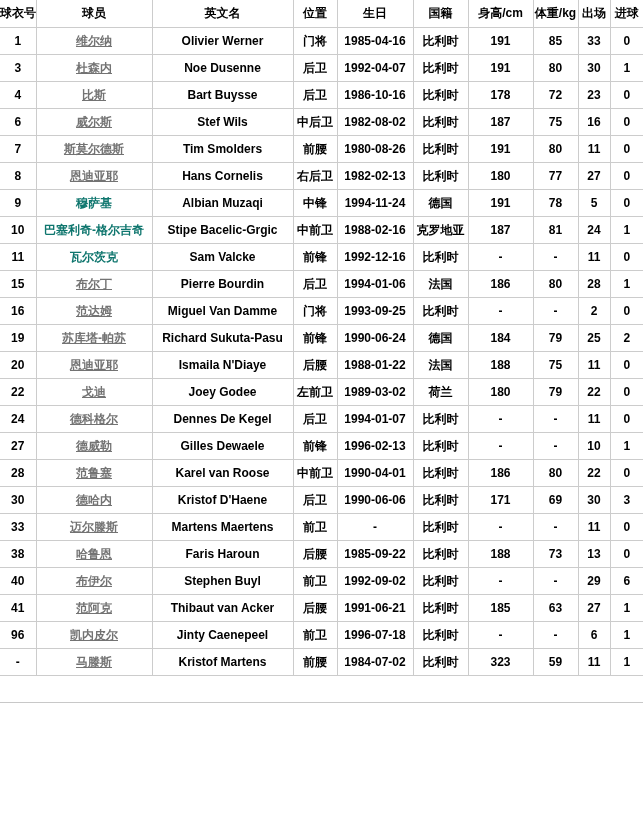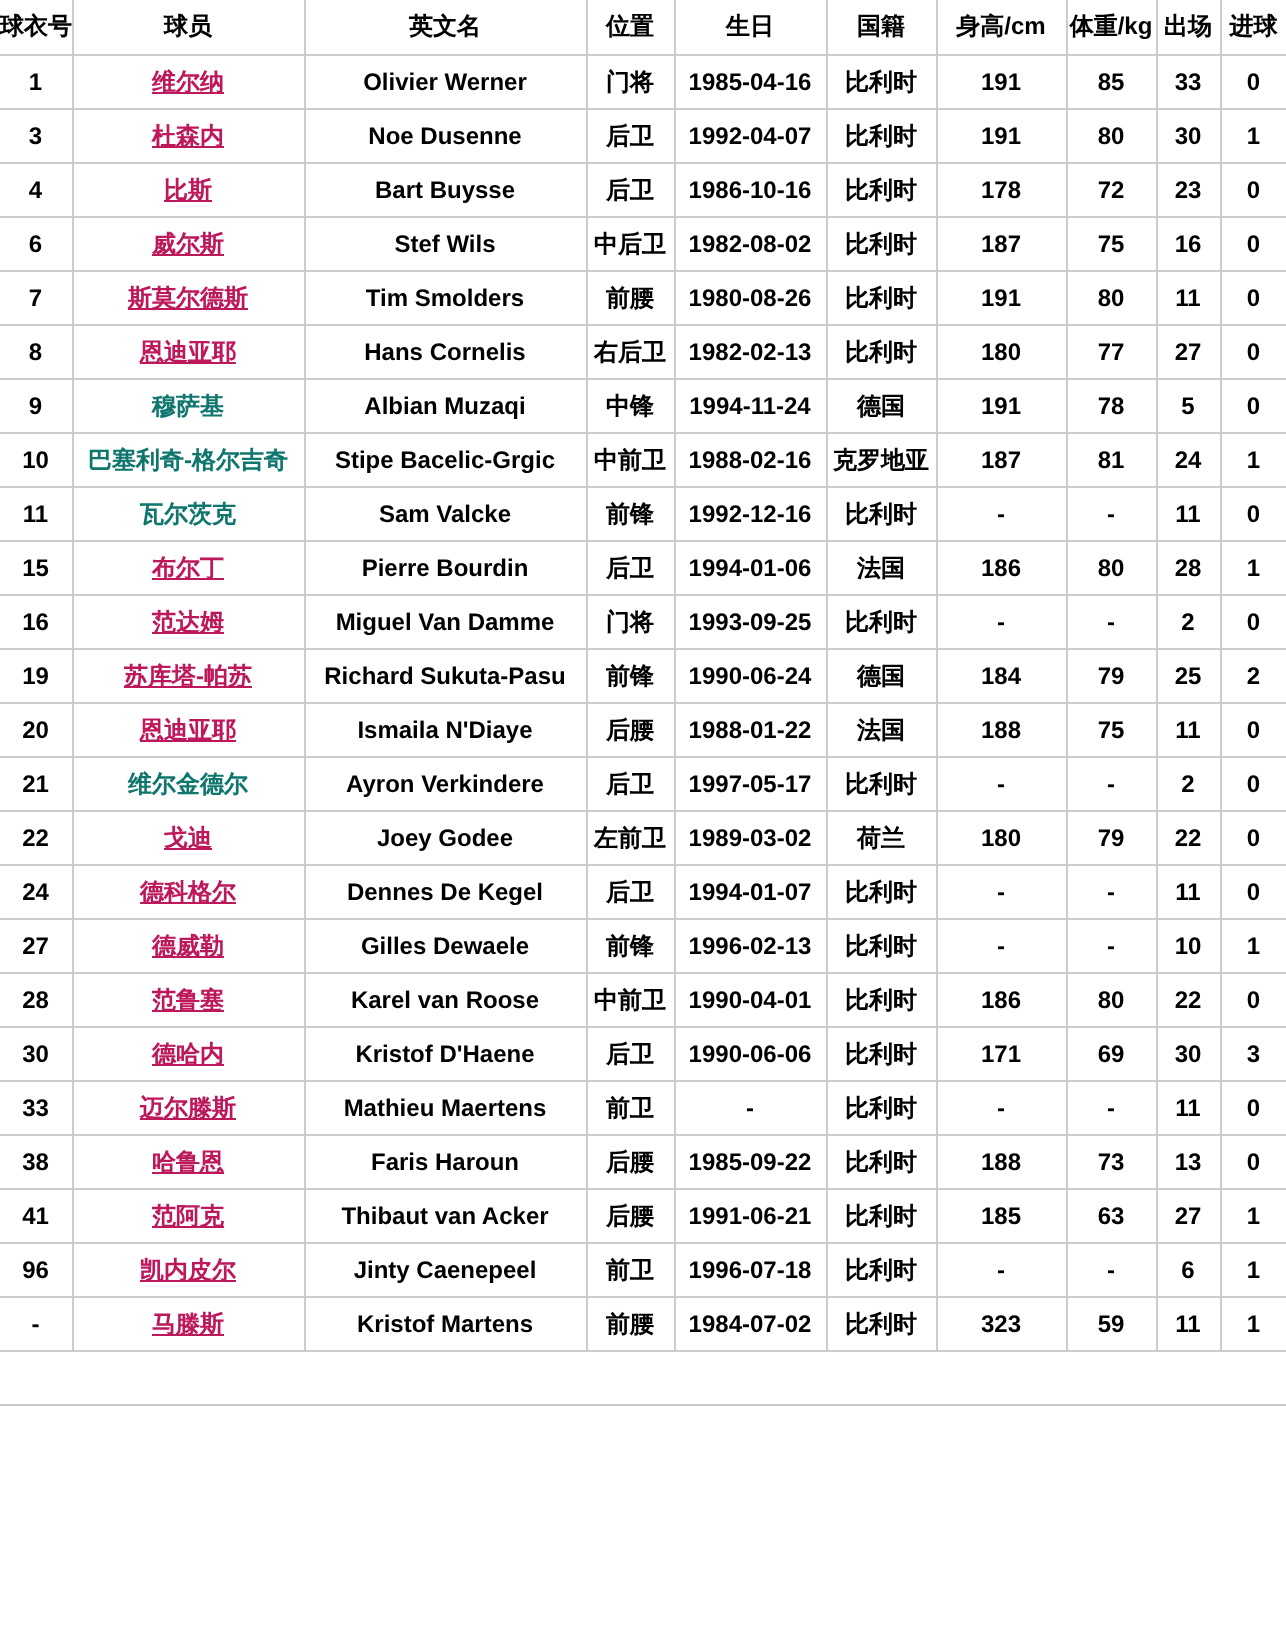--- a/index.html
+++ b/index.html
@@ -38,21 +38,21 @@
   .roster th {
     height: 27px;
     line-height: 27px;
   }
   .roster td {
     height: 26px;
     line-height: 26px;
   }
   .player-link {
     text-decoration: underline;
-    color: #be185d;
+    color: #737373;
     cursor: pointer;
   }
   .player-plain {
     text-decoration: none;
     color: #0f766e;
   }
   .en-name {
     font-size: 12px;
     font-weight: bold;
   }
@@ -244,32 +244,20 @@
         <td class="en-name">Ismaila N'Diaye</td>
         <td>后腰</td>
         <td>1988-01-22</td>
         <td>法国</td>
         <td>188</td>
         <td>75</td>
         <td>11</td>
         <td>0</td>
       </tr>
       <tr>
-        <td>21</td>
-        <td><span class="player-plain">维尔金德尔</span></td>
-        <td class="en-name">Ayron Verkindere</td>
-        <td>后卫</td>
-        <td>1997-05-17</td>
-        <td>比利时</td>
-        <td>-</td>
-        <td>-</td>
-        <td>2</td>
-        <td>0</td>
-      </tr>
-      <tr>
         <td>22</td>
         <td><span class="player-link">戈迪</span></td>
         <td class="en-name">Joey Godee</td>
         <td>左前卫</td>
         <td>1989-03-02</td>
         <td>荷兰</td>
         <td>180</td>
         <td>79</td>
         <td>22</td>
         <td>0</td>
@@ -318,40 +306,52 @@
         <td>1990-06-06</td>
         <td>比利时</td>
         <td>171</td>
         <td>69</td>
         <td>30</td>
         <td>3</td>
       </tr>
       <tr>
         <td>33</td>
         <td><span class="player-link">迈尔滕斯</span></td>
-        <td class="en-name">Mathieu Maertens</td>
+        <td class="en-name">Martens Maertens</td>
         <td>前卫</td>
         <td>-</td>
         <td>比利时</td>
         <td>-</td>
         <td>-</td>
         <td>11</td>
         <td>0</td>
       </tr>
       <tr>
         <td>38</td>
         <td><span class="player-link">哈鲁恩</span></td>
         <td class="en-name">Faris Haroun</td>
         <td>后腰</td>
         <td>1985-09-22</td>
         <td>比利时</td>
         <td>188</td>
         <td>73</td>
         <td>13</td>
         <td>0</td>
+      </tr>
+      <tr>
+        <td>40</td>
+        <td><span class="player-link">布伊尔</span></td>
+        <td class="en-name">Stephen Buyl</td>
+        <td>前卫</td>
+        <td>1992-09-02</td>
+        <td>比利时</td>
+        <td>-</td>
+        <td>-</td>
+        <td>29</td>
+        <td>6</td>
       </tr>
       <tr>
         <td>41</td>
         <td><span class="player-link">范阿克</span></td>
         <td class="en-name">Thibaut van Acker</td>
         <td>后腰</td>
         <td>1991-06-21</td>
         <td>比利时</td>
         <td>185</td>
         <td>63</td>

